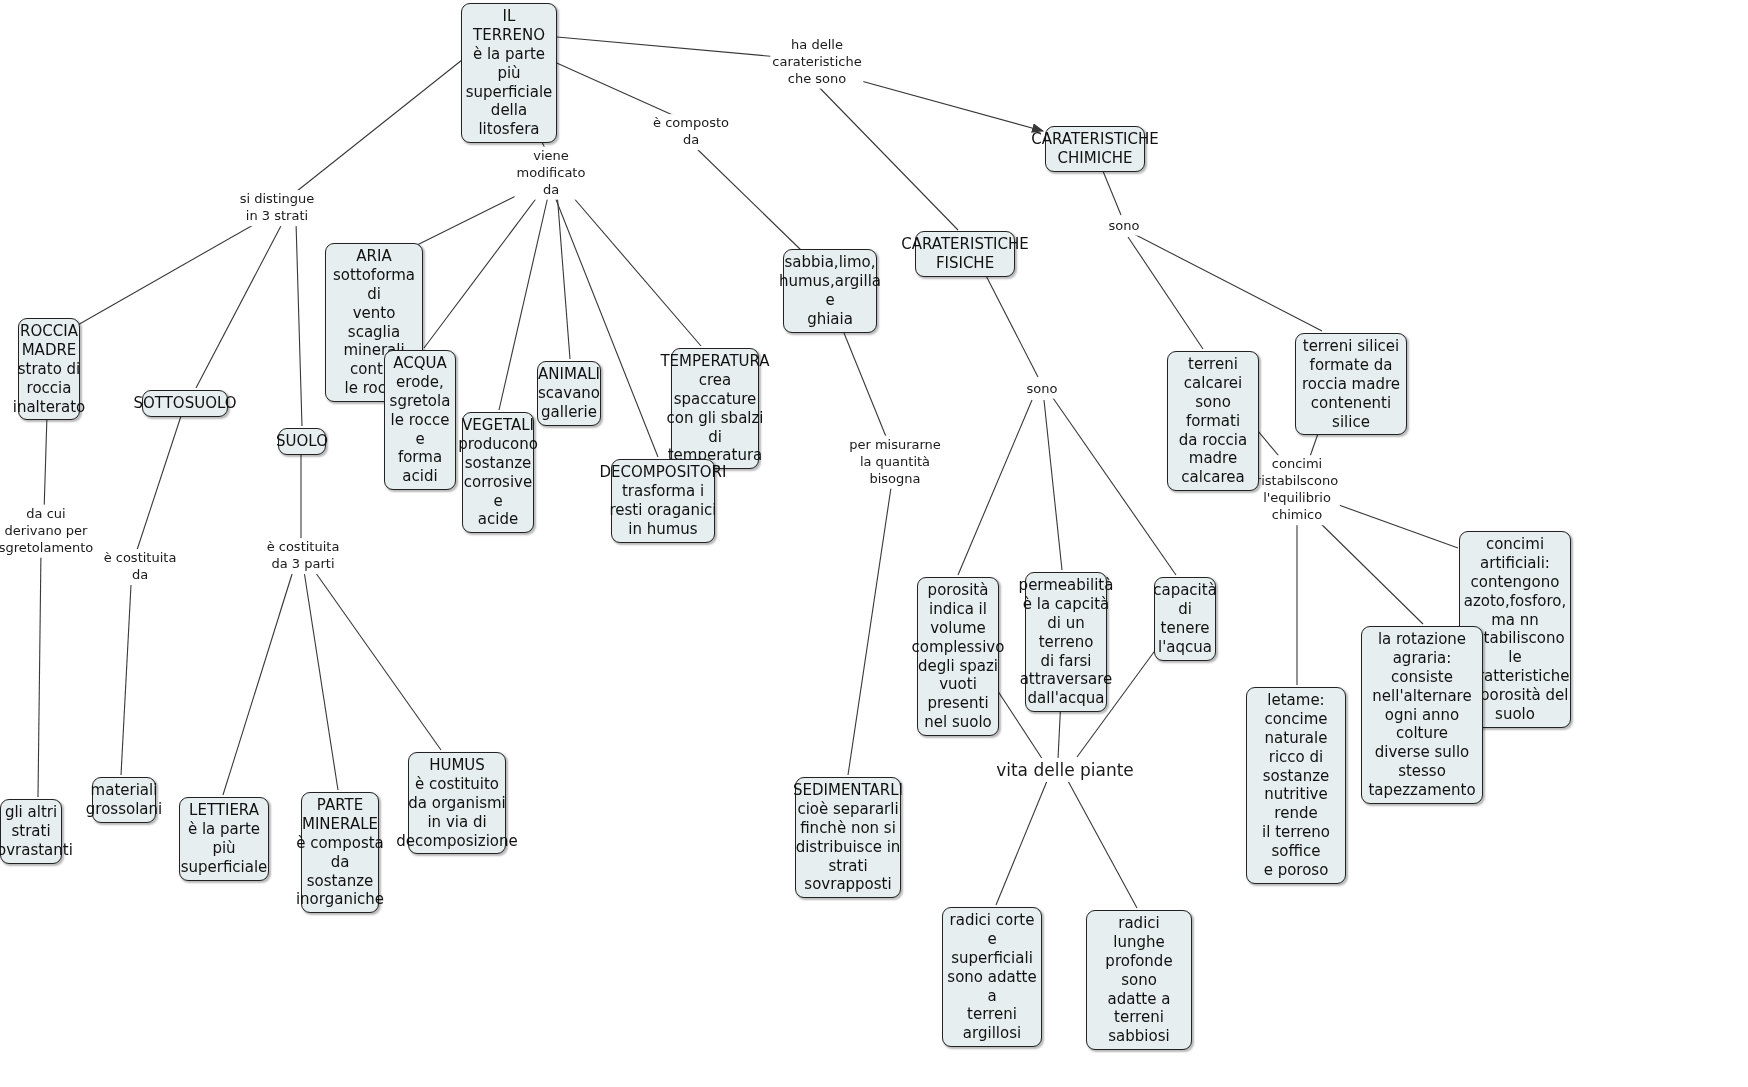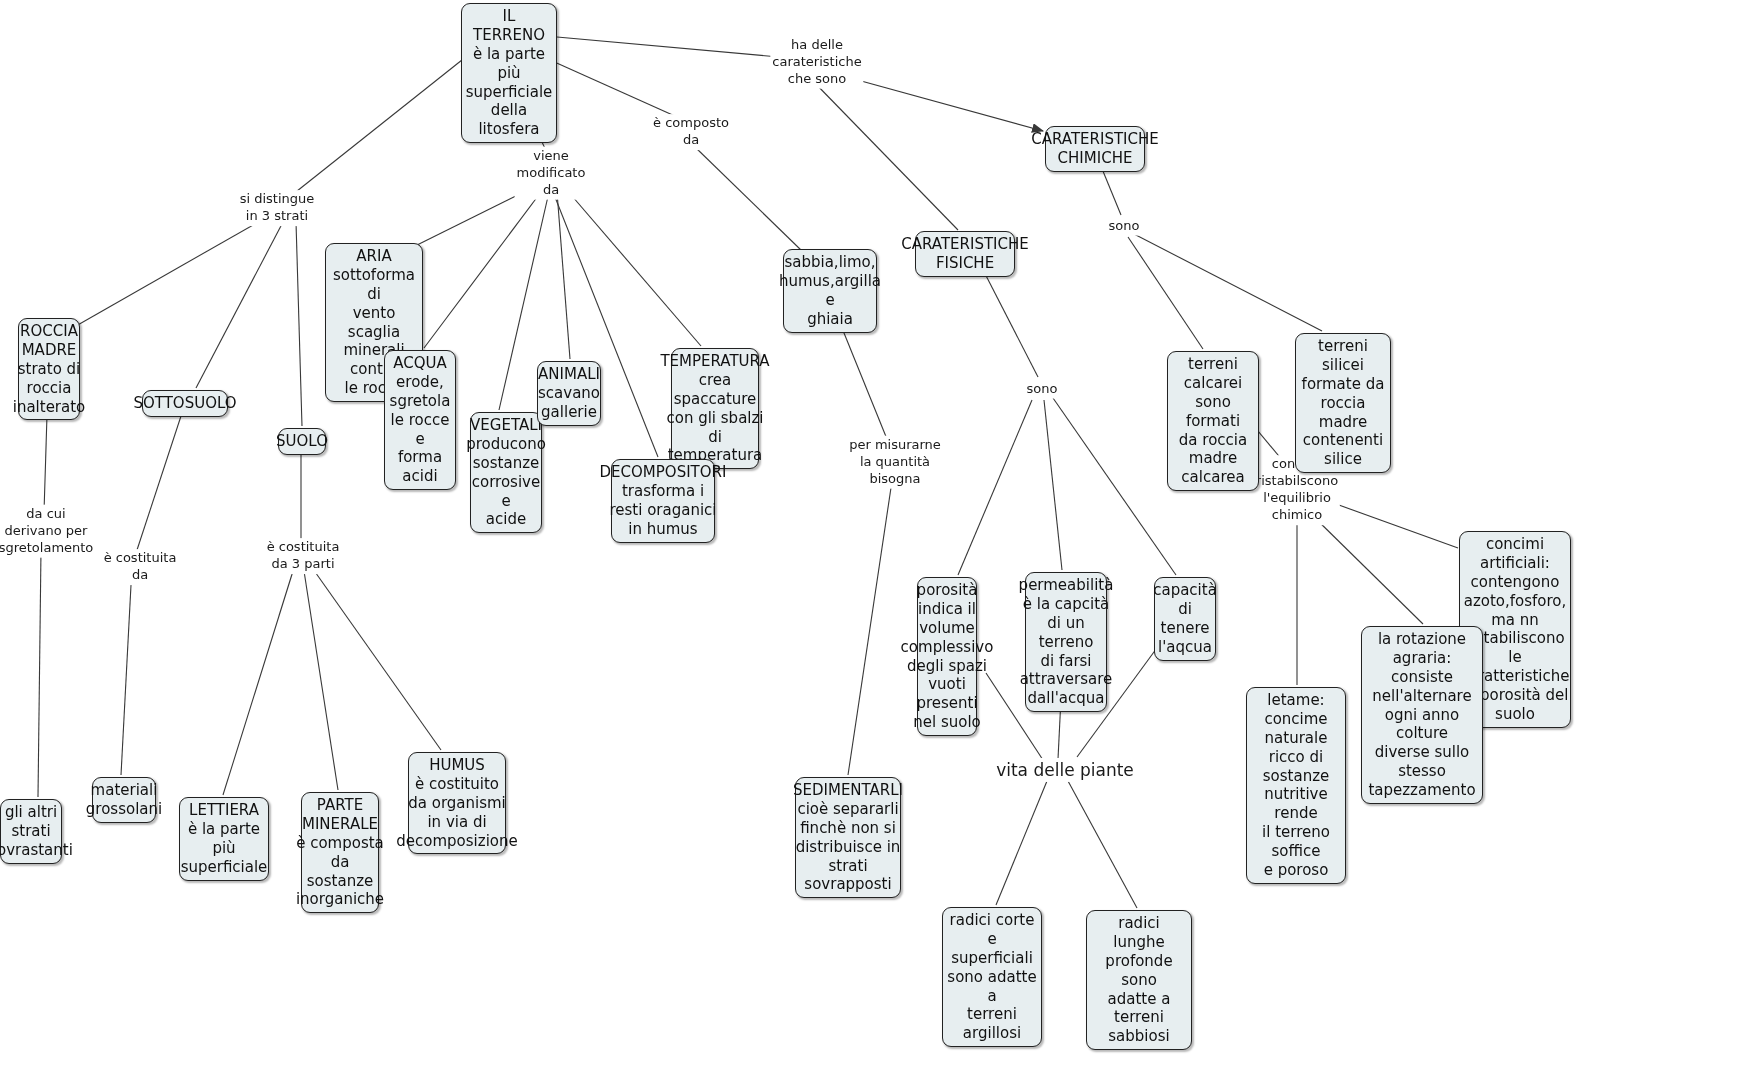--- a/index.html
+++ b/index.html
@@ -140,21 +140,21 @@
     <div class="node" style="left: 325px; top: 243px; width: 98px;">ARIA
 sottoforma di
 vento scaglia
 minerali contro
 le rocce</div>
     <div class="node" style="left: 384px; top: 350px; width: 72px;">ACQUA
 erode,
 sgretola
 le rocce e
 forma acidi</div>
-    <div class="node" style="left: 462px; top: 412px; width: 72px; margin-left: 8px;">VEGETALI
+    <div class="node" style="left: 462px; top: 412px; width: 72px;">VEGETALI
 producono
 sostanze
 corrosive e
 acide</div>
     <div class="node" style="left: 537px; top: 361px; width: 64px;">ANIMALI
 scavano
 gallerie</div>
     <div class="node" style="left: 671px; top: 348px; width: 88px;">TEMPERATURA
 crea spaccature
 con gli sbalzi
@@ -164,41 +164,41 @@
 resti oraganici
 in humus</div>
     <div class="node" style="left: 783px; top: 249px; width: 94px;">sabbia,limo,
 humus,argilla e
 ghiaia</div>
     <div class="node" style="left: 795px; top: 777px; width: 106px;">SEDIMENTARLI
 cioè separarli
 finchè non si
 distribuisce in
 strati sovrapposti</div>
-    <div class="node" style="left: 917px; top: 577px; width: 60px;">porosità
+    <div class="node" style="left: 917px; top: 577px; width: 82px;">porosità
 indica il
 volume
 complessivo
 degli spazi
 vuoti presenti
 nel suolo</div>
     <div class="node" style="left: 1025px; top: 572px; width: 82px;">permeabilità
 è la capcità
 di un terreno
 di farsi
 attraversare
 dall'acqua</div>
     <div class="node" style="left: 1154px; top: 577px; width: 62px;">capacità
 di tenere
 l'aqcua</div>
     <div class="node" style="left: 1167px; top: 351px; width: 92px;">terreni calcarei
 sono formati
 da roccia
 madre calcarea</div>
-    <div class="node" style="left: 1295px; top: 333px; width: 96px;">terreni silicei
+    <div class="node" style="left: 1295px; top: 333px; width: 112px;">terreni silicei
 formate da
 roccia madre
 contenenti silice</div>
     <div class="node" style="left: 1459px; top: 531px; width: 112px;">concimi artificiali:
 contengono
 azoto,fosforo,
 ma nn ristabiliscono
 le caratteristiche
 di porosità del
 suolo</div>

